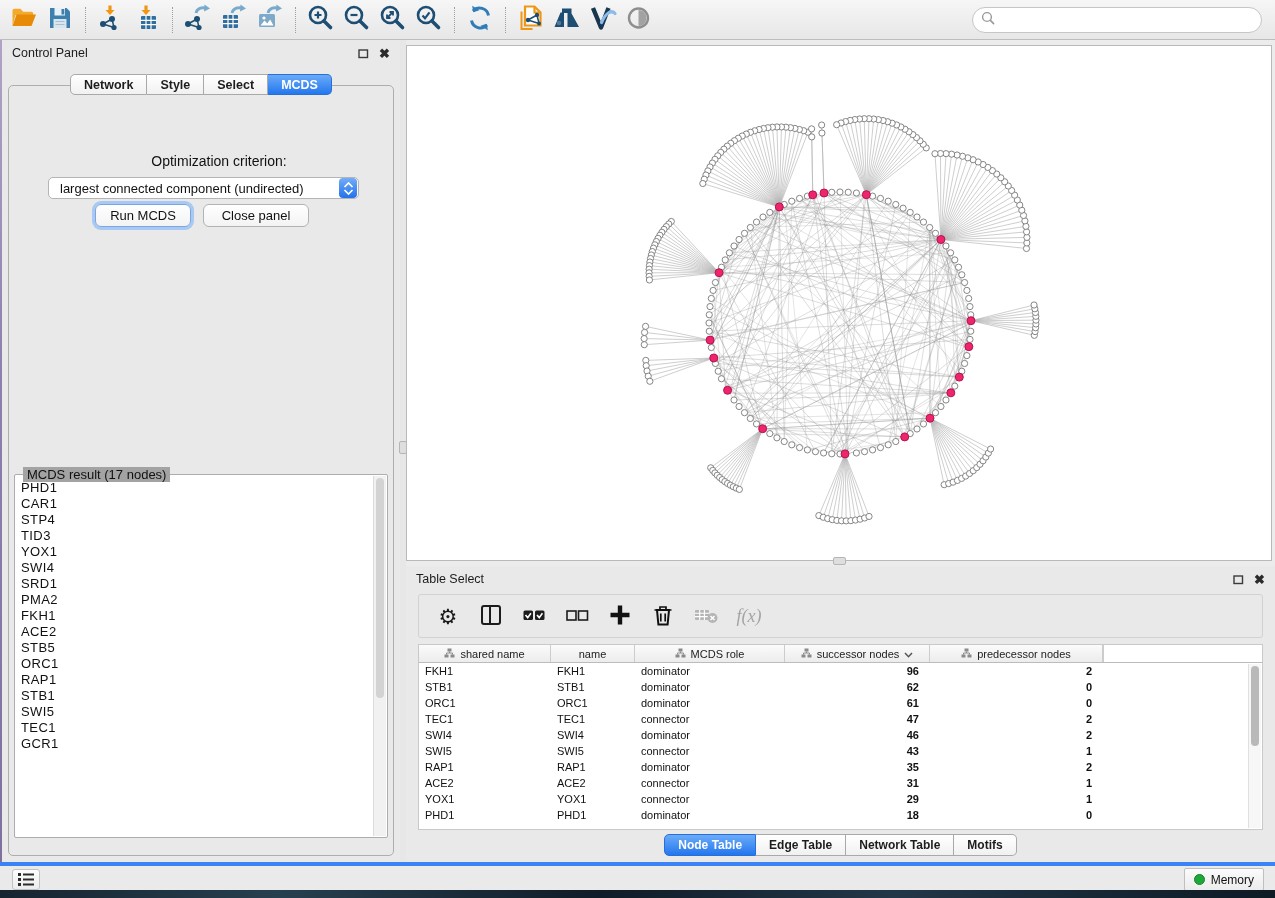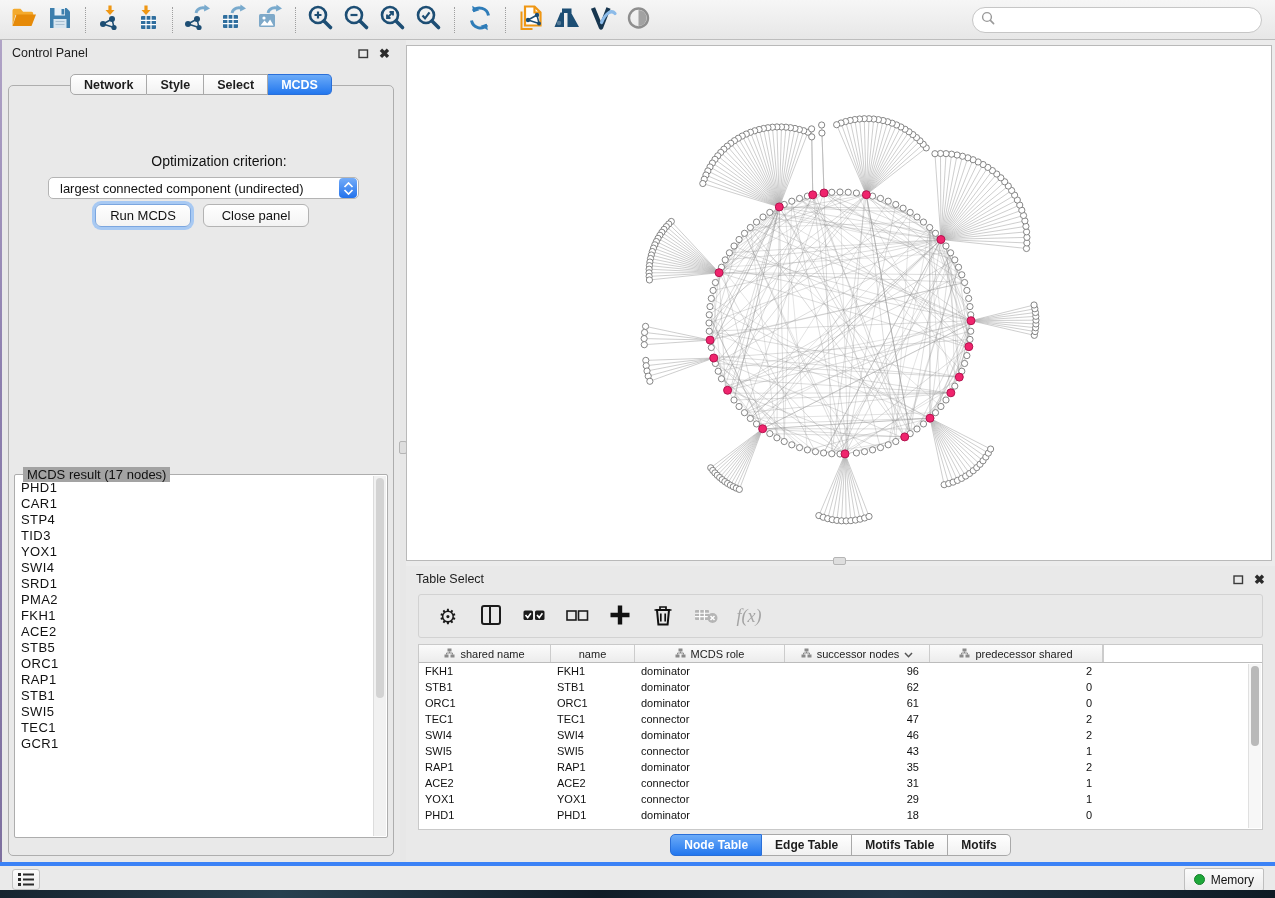--- a/index.html
+++ b/index.html
@@ -109,21 +109,21 @@
   #node-table { position:absolute; left:12px; top:78px; width:845px; height:186px;
     background:#fff; border:1px solid #c9c9c9; }
   #nt-header { display:flex; height:18px; background:linear-gradient(#fbfbfb,#ececec);
     border-bottom:1px solid #bcbcbc; }
   .hcell { display:flex; align-items:center; justify-content:center; gap:5px;
     font-size:11px; color:#222; border-right:1px solid #cccccc; overflow:hidden; }
   .hcell:last-child { border-right:none; }
   .nt-row { display:flex; height:16px; }
   .cell { font-size:11px; color:#111; display:flex; align-items:center; }
   .cell.left  { justify-content:flex-start; padding-left:6px; }
-  .cell.right { justify-content:flex-end; padding-right:11px; }
+  .cell.right { justify-content:flex-end; padding-right:11px;font-weight:bold; }
   #nt-scroll { position:absolute; top:19px; right:1px; width:13px; bottom:1px;
     background:#f7f7f7; border-left:1px solid #e0e0e0; }
   #nt-scroll .thumb { position:absolute; left:2px; right:2px; top:2px; height:80px;
     background:#b9b9b9; border-radius:5px; }
 
   #tp-tabs { left:0; right:0; top:268px; justify-content:center; }
   #tp-tabs .tab { font-size:12px; height:22px; }
 
   
   #status-bar { left:0; top:862px; width:1275px; height:44px; background:#eaeaea;
@@ -1131,21 +1131,21 @@
           </div>
           <div class="hcell" style="width: 173px;">
             <span><svg width="11" height="10" viewBox="0 0 11 10">
                 <g fill="#8a8a8a">
                   <rect x="3.5" y="0.5" width="4" height="3"></rect>
                   <rect x="0.5" y="6.5" width="4" height="3"></rect>
                   <rect x="6.5" y="6.5" width="4" height="3"></rect>
                 </g>
                 <path d="M5.5 3.5 V5 M2.5 6.5 V5 h6 V6.5" stroke="#8a8a8a" fill="none"></path>
               </svg></span>
-            <span>predecessor shared</span>
+            <span>predecessor nodes</span>
           </div>
           <div class="hcell" style="flex: 1 1 0%; background: rgb(255, 255, 255); border-left: 1px solid rgb(204, 204, 204);"></div>
         </div>
       <div id="nt-body">
           <div class="nt-row">
             <div class="cell left" style="width: 132px;">FKH1</div>
             <div class="cell left" style="width: 84px;">FKH1</div>
             <div class="cell left" style="width: 150px;">dominator</div>
             <div class="cell right" style="width: 145px;">96</div>
             <div class="cell right" style="width: 173px;">2</div>
@@ -1215,21 +1215,21 @@
           </div>
         </div>
       <div id="nt-scroll">
         <div class="thumb"></div>
       </div>
     </div>
 
     <div id="tp-tabs" class="tabrow">
         <div class="tab active">Node Table</div>
         <div class="tab">Edge Table</div>
-        <div class="tab">Motifs Table</div>
+        <div class="tab">Network Table</div>
         <div class="tab">Motifs</div>
       </div>
   </div>
 
   <div id="status-bar" class="abs">
     <div id="task-history-button">
       <svg width="16" height="13" viewBox="0 0 16 13">
         <g fill="#2c2c2c">
           <rect x="0" y="0" width="3" height="3"></rect>
             <rect x="5" y="0.5" width="11" height="2"></rect>

